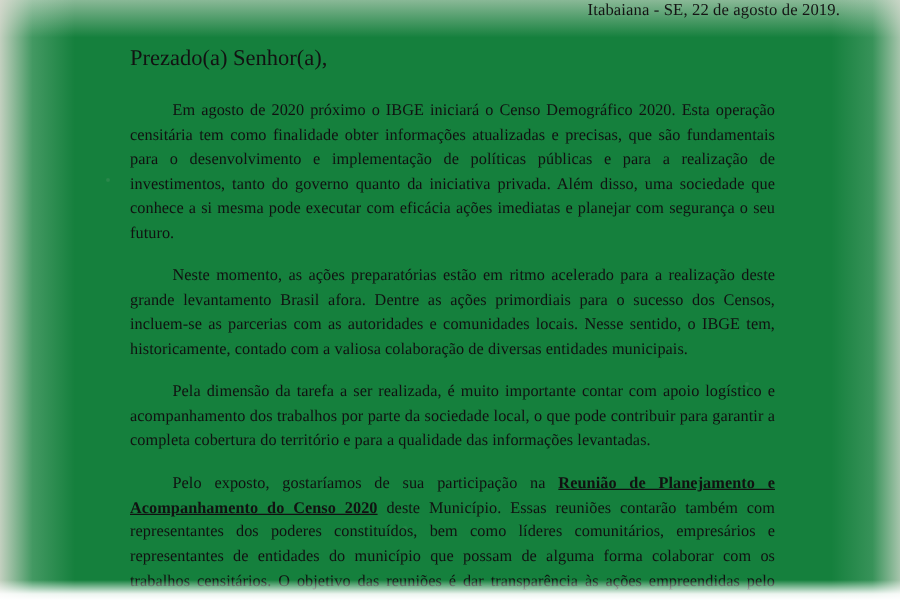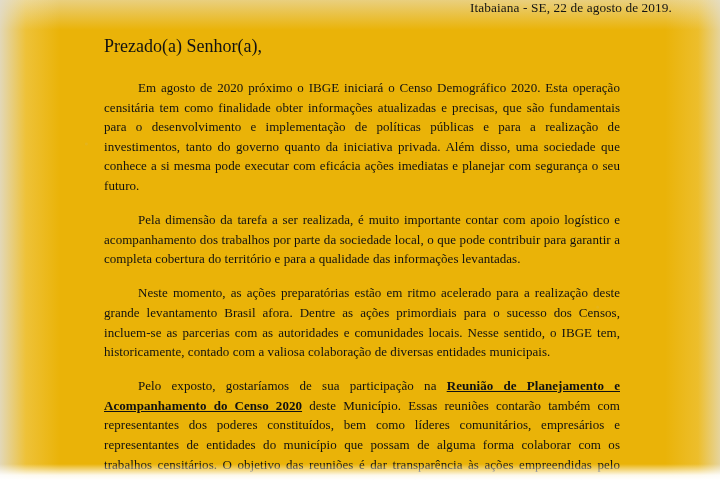--- a/index.html
+++ b/index.html
@@ -10,21 +10,21 @@
     width: 720px;
     height: 480px;
     overflow: hidden;
     background: #ffffff;
     font-family: "Liberation Serif", serif;
   }
   .page {
     position: relative;
     width: 720px;
     height: 480px;
-    background: #eab308;
+    background: #15803d;
     overflow: hidden;
   }
   
   .scan-tint {
     position: absolute;
     inset: 0;
     background:
       linear-gradient(90deg, rgba(225,222,214,0.85) 0px, rgba(252,251,248,0.2) 26px, rgba(255,255,255,0) 60px),
       linear-gradient(270deg, rgba(228,226,219,0.7) 0px, rgba(253,252,250,0.15) 22px, rgba(255,255,255,0) 55px),
       linear-gradient(180deg, rgba(233,231,224,0.55) 0px, rgba(255,255,255,0) 30px);
@@ -106,23 +106,23 @@
   <div class="doc-body">
 
     <div class="dateline">Itabaiana - SE, 22 de agosto de 2019.</div>
 
     <div class="salutation">Prezado(a) Senhor(a),</div>
 
     <div class="paragraphs">
 
       <p class="para">Em agosto de 2020 próximo o IBGE iniciará o Censo Demográfico 2020. Esta operação censitária tem como finalidade obter informações atualizadas e precisas, que são fundamentais para o desenvolvimento e implementação de políticas públicas e para a realização de investimentos, tanto do governo quanto da iniciativa privada. Além disso, uma sociedade que conhece a si mesma pode executar com eficácia ações imediatas e planejar com segurança o seu futuro.</p>
 
+      <p class="para">Neste momento, as ações preparatórias estão em ritmo acelerado para a realização deste grande levantamento Brasil afora. Dentre as ações primordiais para o sucesso dos Censos, incluem-se as parcerias com as autoridades e comunidades locais. Nesse sentido, o IBGE tem, historicamente, contado com a valiosa colaboração de diversas entidades municipais.</p>
+
       <p class="para">Pela dimensão da tarefa a ser realizada, é muito importante contar com apoio logístico e acompanhamento dos trabalhos por parte da sociedade local, o que pode contribuir para garantir a completa cobertura do território e para a qualidade das informações levantadas.</p>
-
-      <p class="para">Neste momento, as ações preparatórias estão em ritmo acelerado para a realização deste grande levantamento Brasil afora. Dentre as ações primordiais para o sucesso dos Censos, incluem-se as parcerias com as autoridades e comunidades locais. Nesse sentido, o IBGE tem, historicamente, contado com a valiosa colaboração de diversas entidades municipais.</p>
 
       <p class="para"><span>Pelo exposto, gostaríamos de sua participação na </span><span class="u-bold">Reunião de Planejamento e Acompanhamento do Censo 2020</span><span> deste Município. Essas reuniões contarão também com representantes dos poderes constituídos, bem como líderes comunitários, empresários e representantes de entidades do município que possam de alguma forma colaborar com os trabalhos censitários. O objetivo das reuniões é dar transparência às ações empreendidas pelo Instituto no município, promover o conhecimento da metodologia e das ações em campo, divulgar e engajar a população e as autoridades nesse importante levantamento de dados.</span></p>
 
     </div>
   </div>
 
   <div class="clip-bottom"></div>
 </div>
 
 </body></html>

